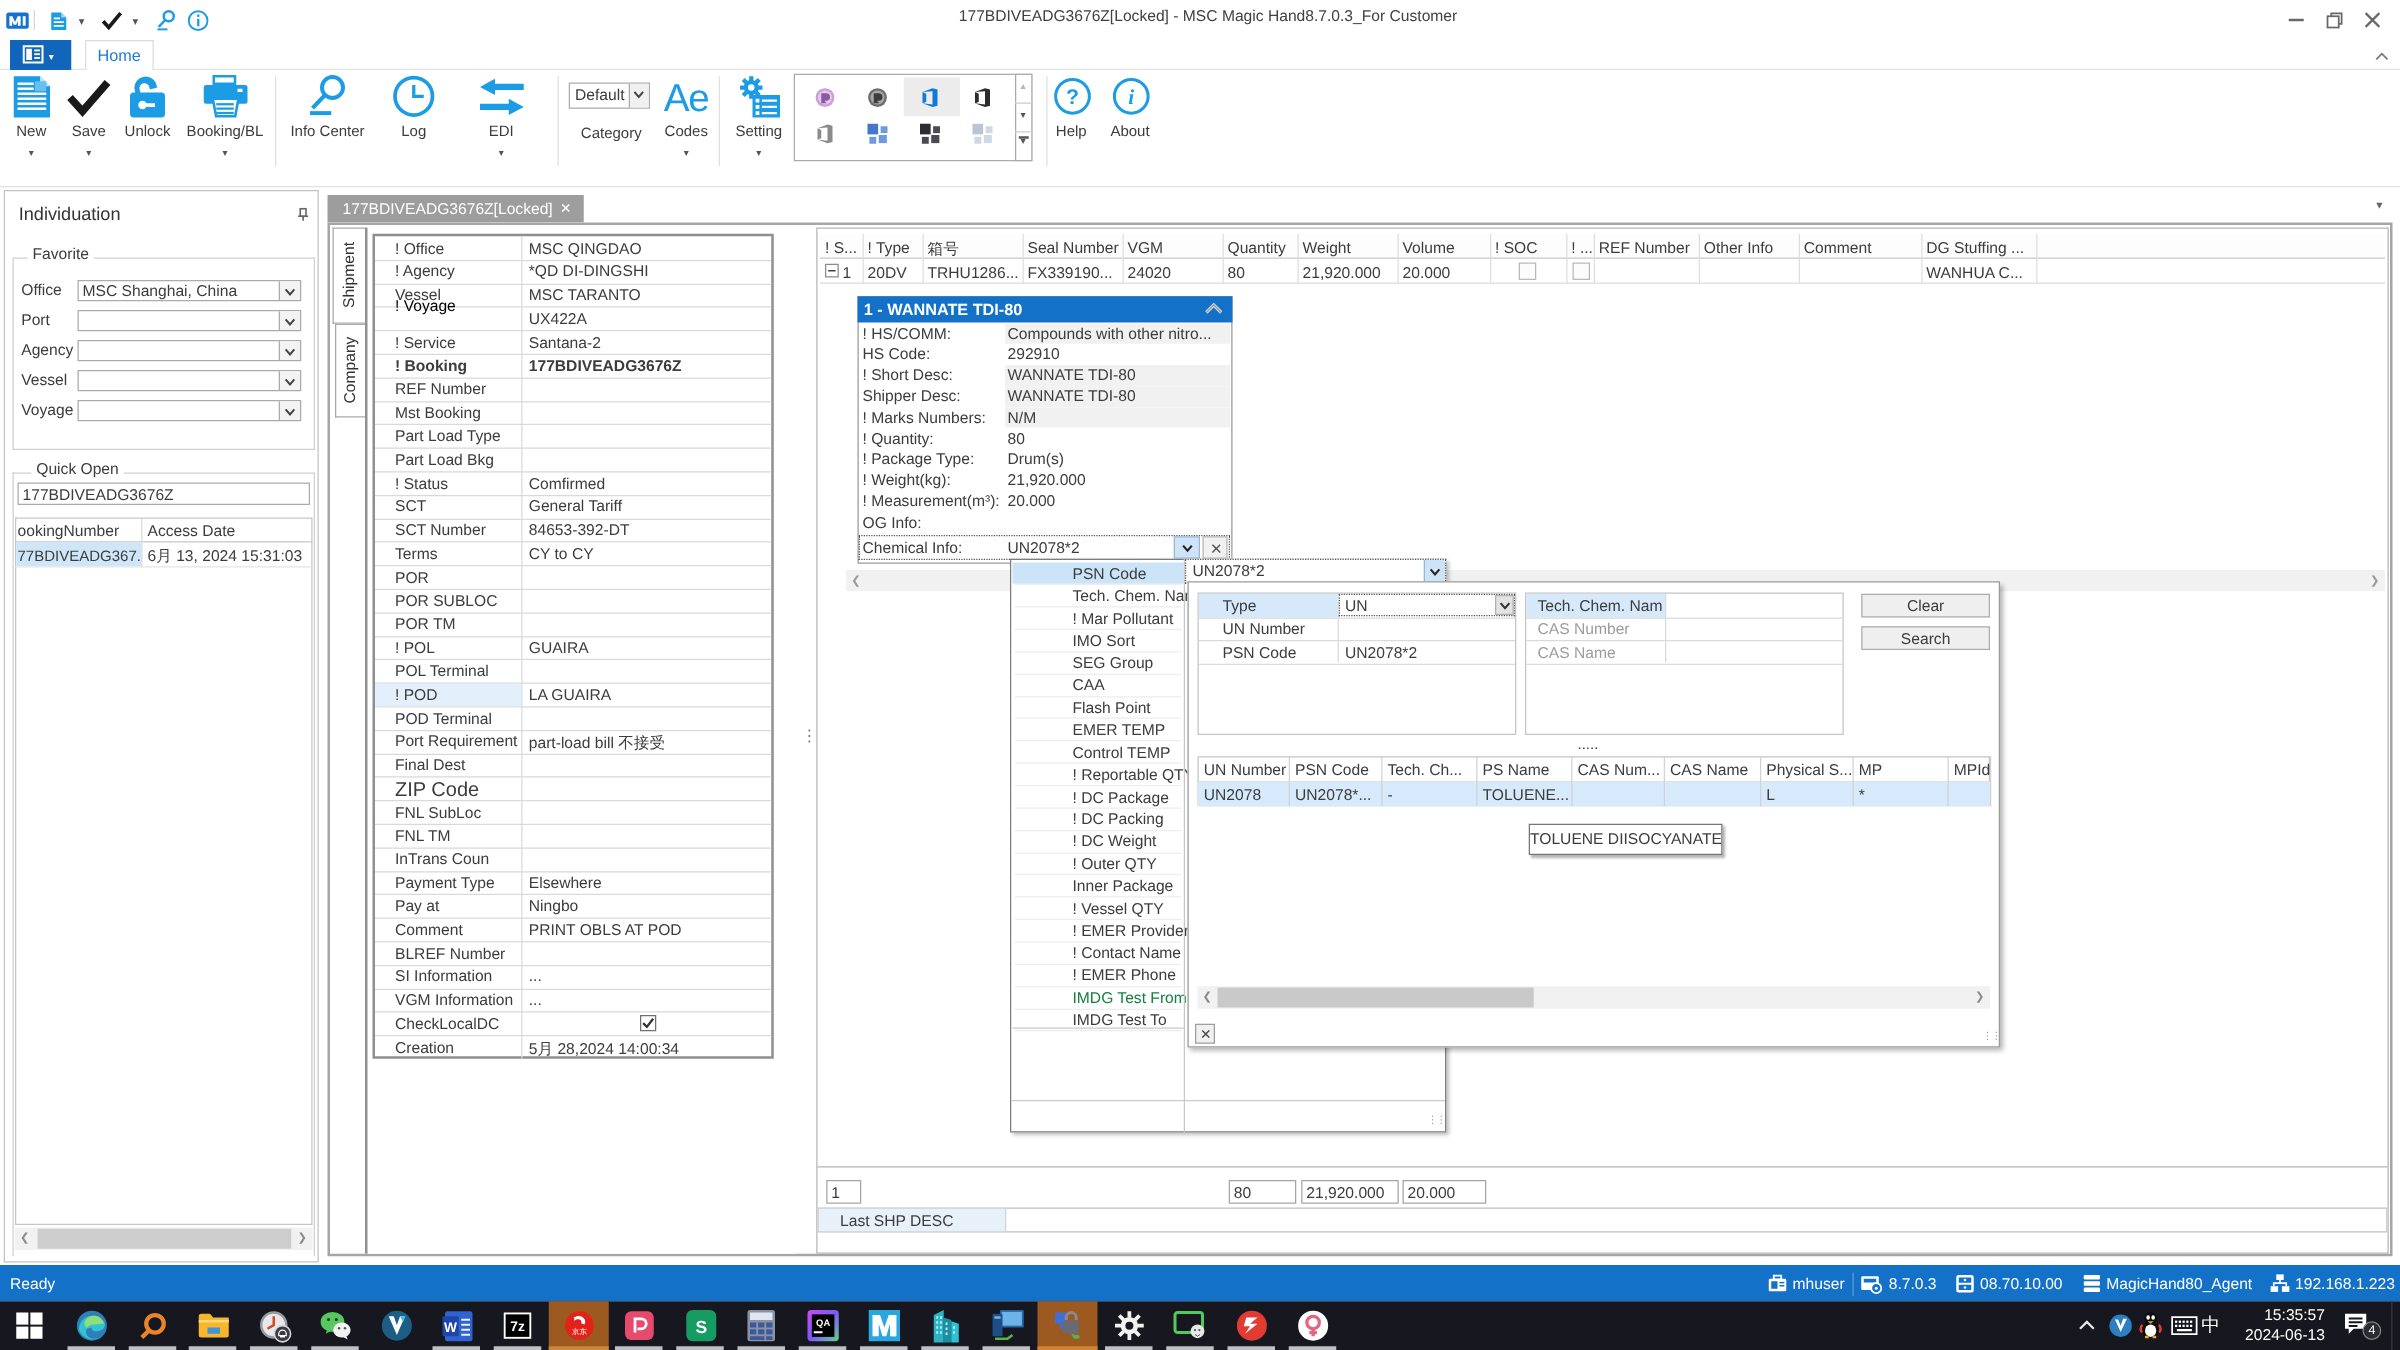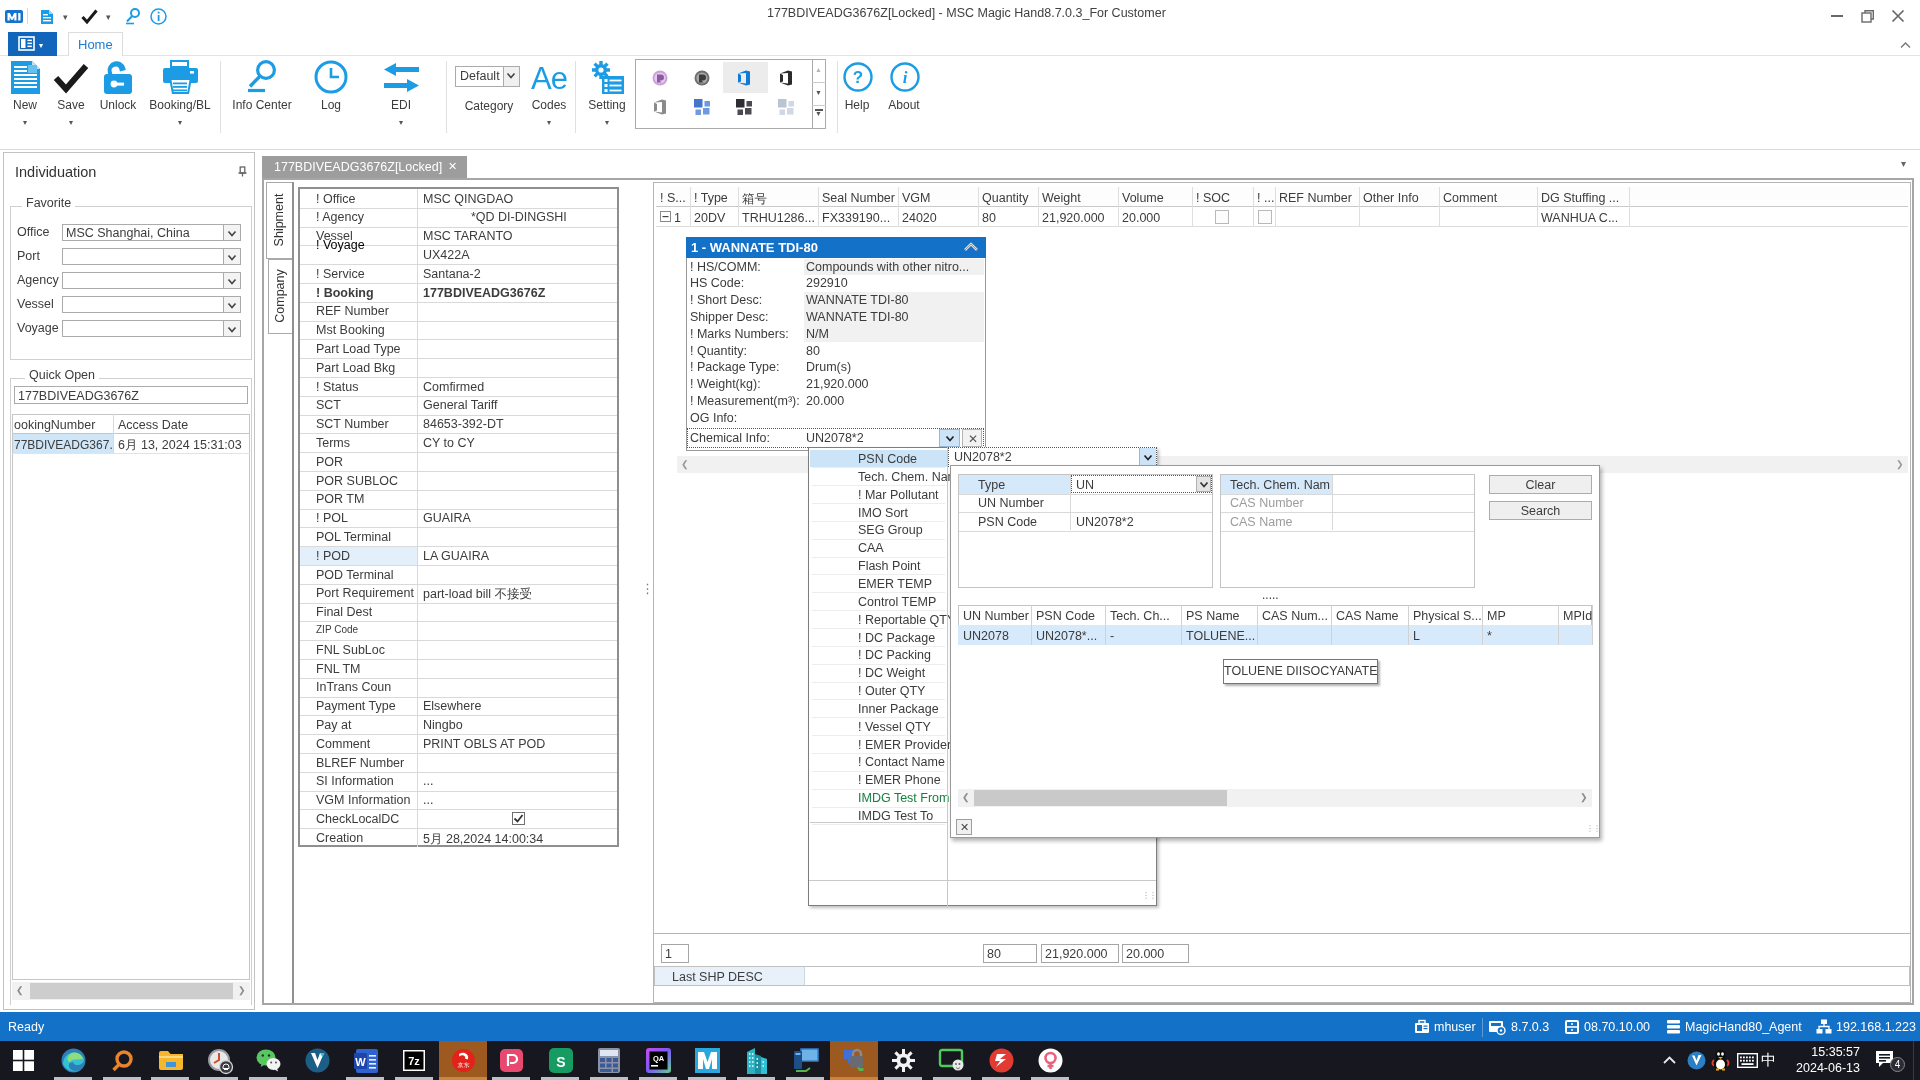--- a/index.html
+++ b/index.html
@@ -284,21 +284,21 @@
 <div style="left:268px;top:259px;width:24px;height:75px;background:#fff;border:1px solid #a9a9a9;border-right:none;"></div>
 <div style="left:243px;top:286px;width:74px;height:20px;line-height:20px;font-size:12.5px;color:#333;text-align:center;transform:rotate(-90deg);">Company</div>
 <div style="left:292px;top:182px;width:344px;height:821px;background:#fff;border-left:2px solid #909090;"></div>
 <div style="left:298px;top:187px;width:321px;height:660px;background:#fff;border:2px solid #8f8f8f;"></div>
 <div style="left:417px;top:189px;width:1px;height:658px;background:#d9d9d9;"></div>
 <div style="left:300px;top:207.8px;width:317px;height:1px;background:#d9d9d9;"></div>
 <div style="left:316px;top:191.5px;font-size:12.5px;color:#3c3c3c;white-space:nowrap;">! Office</div>
 <div style="left:423px;top:191.5px;font-size:12.5px;color:#3c3c3c;white-space:nowrap;">MSC QINGDAO</div>
 <div style="left:300px;top:226.60000000000002px;width:317px;height:1px;background:#d9d9d9;"></div>
 <div style="left:316px;top:210.3px;font-size:12.5px;color:#3c3c3c;white-space:nowrap;">! Agency</div>
-<div style="left:423px;top:210.3px;font-size:12.5px;color:#3c3c3c;white-space:nowrap;margin-left:48px;">*QD DI-DINGSHI</div>
+<div style="left:423px;top:210.3px;font-size:12.5px;color:#3c3c3c;white-space:nowrap;">*QD DI-DINGSHI</div>
 <div style="left:300px;top:245.4px;width:317px;height:1px;background:#d9d9d9;"></div>
 <div style="left:316px;top:229.1px;font-size:12.5px;color:#3c3c3c;white-space:nowrap;">Vessel</div>
 <div style="left:423px;top:229.1px;font-size:12.5px;color:#3c3c3c;white-space:nowrap;">MSC TARANTO</div>
 <div style="left:300px;top:264.2px;width:317px;height:1px;background:#d9d9d9;"></div>
 <div style="left:316px;top:238px;font-size:12.5px;color:#000000;white-space:nowrap;">! Voyage</div>
 <div style="left:423px;top:247.9px;font-size:12.5px;color:#3c3c3c;white-space:nowrap;">UX422A</div>
 <div style="left:300px;top:283.0px;width:317px;height:1px;background:#d9d9d9;"></div>
 <div style="left:316px;top:266.7px;font-size:12.5px;color:#3c3c3c;white-space:nowrap;">! Service</div>
 <div style="left:423px;top:266.7px;font-size:12.5px;color:#3c3c3c;white-space:nowrap;">Santana-2</div>
 <div style="left:300px;top:301.8px;width:317px;height:1px;background:#d9d9d9;"></div>
@@ -340,21 +340,21 @@
 <div style="left:316px;top:548.7px;font-size:12.5px;color:#3c3c3c;white-space:nowrap;">! POD</div>
 <div style="left:423px;top:548.7px;font-size:12.5px;color:#3c3c3c;white-space:nowrap;">LA GUAIRA</div>
 <div style="left:300px;top:583.8px;width:317px;height:1px;background:#d9d9d9;"></div>
 <div style="left:316px;top:567.5px;font-size:12.5px;color:#3c3c3c;white-space:nowrap;">POD Terminal</div>
 <div style="left:300px;top:602.5999999999999px;width:317px;height:1px;background:#d9d9d9;"></div>
 <div style="left:316px;top:586.3px;font-size:12.5px;color:#3c3c3c;white-space:nowrap;">Port Requirement</div>
 <div style="left:423px;top:586.3px;font-size:12.5px;color:#3c3c3c;white-space:nowrap;">part-load bill 不接受</div>
 <div style="left:300px;top:621.4px;width:317px;height:1px;background:#d9d9d9;"></div>
 <div style="left:316px;top:605.1px;font-size:12.5px;color:#3c3c3c;white-space:nowrap;">Final Dest</div>
 <div style="left:300px;top:640.2px;width:317px;height:1px;background:#d9d9d9;"></div>
-<div style="left:316px;top:623.9000000000001px;font-size:10px;color:#3c3c3c;white-space:nowrap;">ZIP Code</div>
+<div style="left:316px;top:623.9000000000001px;font-size:16px;color:#3c3c3c;white-space:nowrap;">ZIP Code</div>
 <div style="left:300px;top:659.0px;width:317px;height:1px;background:#d9d9d9;"></div>
 <div style="left:316px;top:642.7px;font-size:12.5px;color:#3c3c3c;white-space:nowrap;">FNL SubLoc</div>
 <div style="left:300px;top:677.8px;width:317px;height:1px;background:#d9d9d9;"></div>
 <div style="left:316px;top:661.5px;font-size:12.5px;color:#3c3c3c;white-space:nowrap;">FNL TM</div>
 <div style="left:300px;top:696.5999999999999px;width:317px;height:1px;background:#d9d9d9;"></div>
 <div style="left:316px;top:680.3px;font-size:12.5px;color:#3c3c3c;white-space:nowrap;">InTrans Coun</div>
 <div style="left:300px;top:715.4px;width:317px;height:1px;background:#d9d9d9;"></div>
 <div style="left:316px;top:699.1px;font-size:12.5px;color:#3c3c3c;white-space:nowrap;">Payment Type</div>
 <div style="left:423px;top:699.1px;font-size:12.5px;color:#3c3c3c;white-space:nowrap;">Elsewhere</div>
 <div style="left:300px;top:734.1999999999999px;width:317px;height:1px;background:#d9d9d9;"></div>

